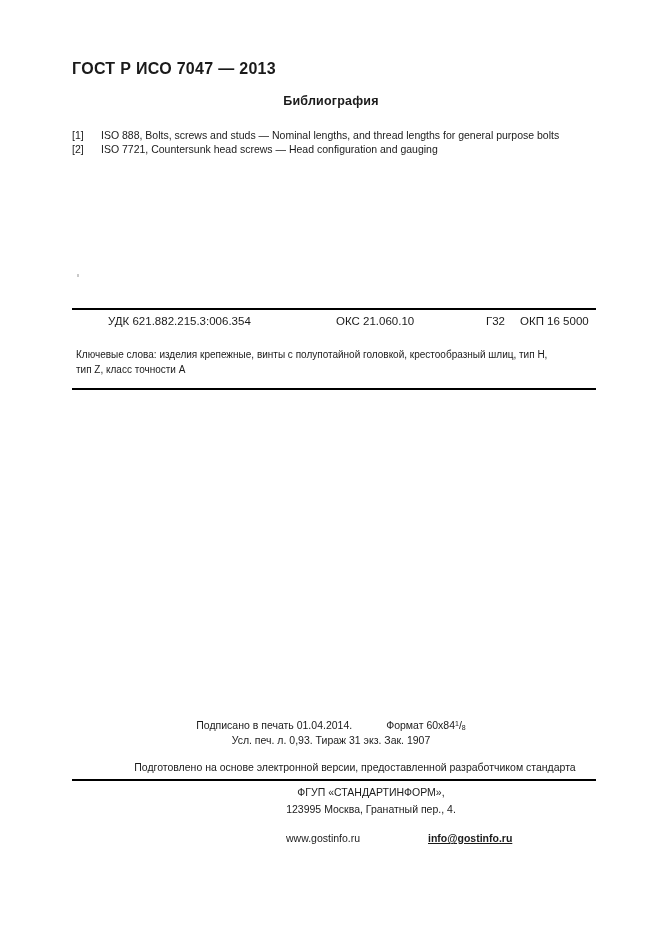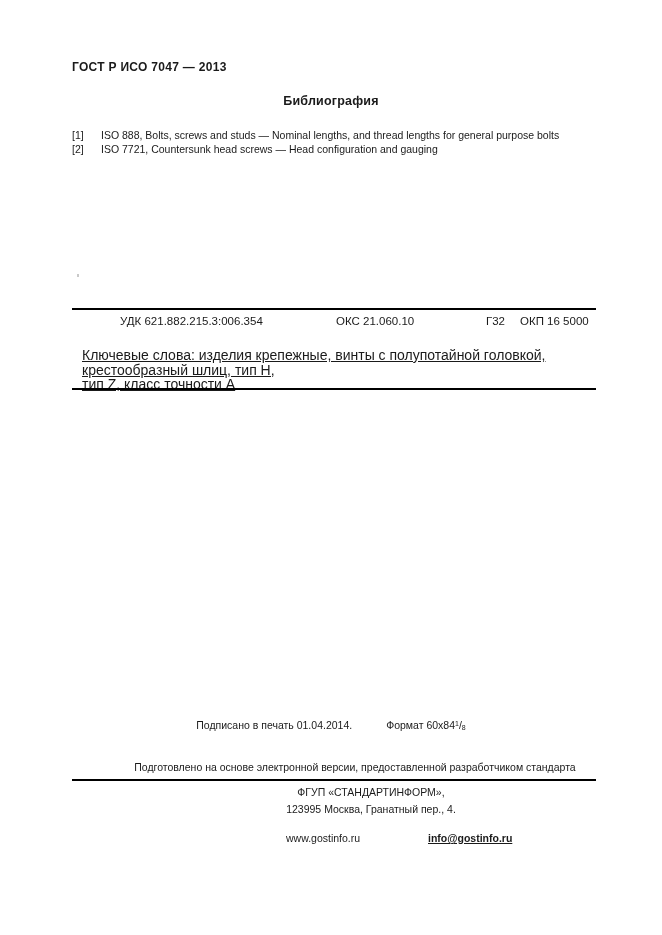--- a/index.html
+++ b/index.html
@@ -17,21 +17,21 @@
     height: 935px;
     background: #ffffff;
     overflow: hidden;
   }
 
   
   .doc-header {
     position: absolute;
     left: 72px;
     top: 60px;
-    font-size: 12px;
+    font-size: 16px;
     font-weight: bold;
     letter-spacing: 0.3px;
     white-space: nowrap;
   }
 
   
   .section-title {
     position: absolute;
     left: 0;
     top: 94px;
@@ -79,33 +79,32 @@
   .class-row {
     position: absolute;
     left: 72px;
     top: 315px;
     width: 524px;
     height: 20px;
     font-size: 11.5px;
     white-space: nowrap;
   }
   .class-row span { position: absolute; top: 0; }
-  .cls-udk { left: 36px; margin-left: 12px; }
+  .cls-udk { left: 36px; }
   .cls-oks { left: 264px; text-align: right; }
   .cls-g32 { left: 393px; padding-left: 21px; }
   .cls-okp { left: 448px; }
 
   .keywords {
     position: absolute;
-    left: 82px;
+    left: 76px;
     top: 348px;
     width: 528px;
-    font-size: 14px;
+    font-size: 10px;
     line-height: 14.5px;
-    text-decoration: underline;
   }
 
   
   .imprint {
     position: absolute;
     left: 0;
     top: 718px;
     width: 662px;
     text-align: center;
     font-size: 10.5px;
@@ -210,20 +209,21 @@
     <div>Ключевые слова: изделия крепежные, винты с полупотайной головкой, крестообразный шлиц, тип H,</div>
     <div>тип Z, класс точности А</div>
   </div>
 
   <div id="rule-class-bottom" class="rule rule-thick"></div>
 
   <div class="imprint">
     <div class="imprint-line1">
       <span>Подписано в печать 01.04.2014.</span><span class="gap"></span><span>Формат 60x84</span><span class="frac"><sup>1</sup><span>/</span><sub>8</sub></span>
     </div>
+    <div>Усл. печ. л. 0,93.  Тираж 31 экз.  Зак. 1907</div>
   </div>
 
   <div class="prepared-note">Подготовлено на основе электронной версии, предоставленной разработчиком стандарта</div>
 
   <div id="rule-footer" class="rule rule-thick"></div>
 
   <div class="publisher">
     <div>ФГУП «СТАНДАРТИНФОРМ»,</div>
     <div>123995 Москва, Гранатный пер., 4.</div>
     <div class="contact-line">

